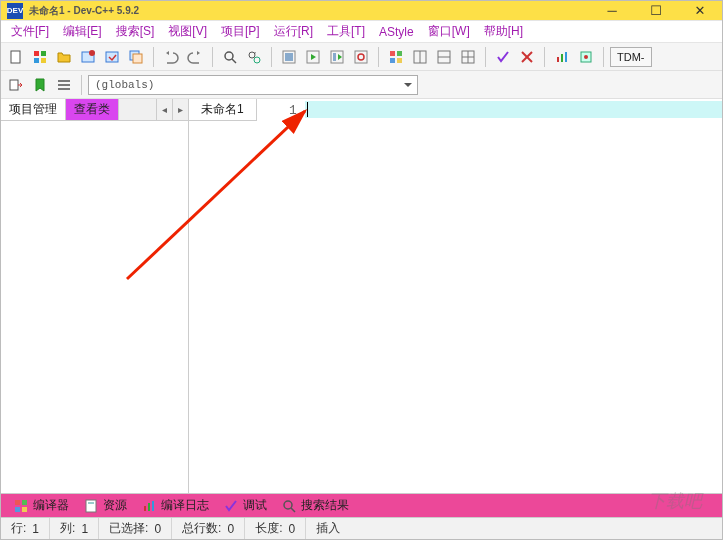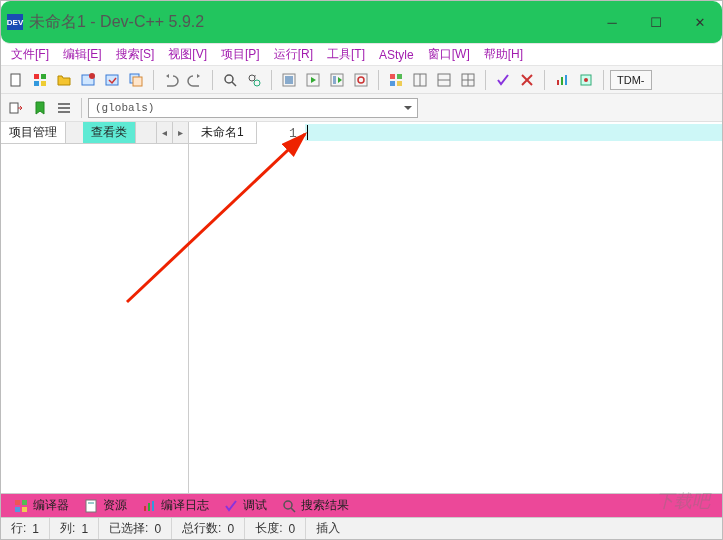--- a/index.html
+++ b/index.html
@@ -1,22 +1,22 @@
 <!DOCTYPE html>
 <html><head>
 <meta charset="utf-8">
 <style>
   * { box-sizing: border-box; }
   html, body { margin: 0; padding: 0; font-family: "Microsoft YaHei", "SimSun", Tahoma, sans-serif; font-size: 12px; color: #222; }
   .window { width: 723px; height: 540px; background: #fff; border: 1px solid #bcbcbc; display: flex; flex-direction: column; position: relative; }
 
   
-  .titlebar { height: 43px; background: #22c55e; display: flex; align-items: center; padding: 0 0 0 6px; border-bottom: 1px solid #e5e5e5; border-radius: 9px; }
+  .titlebar { height: 20px; background: #fde047; display: flex; align-items: center; padding: 0 0 0 6px; border-bottom: 1px solid #e5e5e5; }
   .app-icon { width: 16px; height: 16px; background: #1a4db3; display: inline-flex; align-items: center; justify-content: center; color: #fff; font-size: 8px; font-weight: bold; margin-right: 6px; }
-  .title-text { flex: 1; font-size: 16px; color: #555; }
+  .title-text { flex: 1; font-size: 10px; color: #555; font-weight: bold; }
   .win-btns { display: flex; }
   .win-btn { width: 44px; height: 28px; display: flex; align-items: center; justify-content: center; font-size: 13px; color: #333; }
 
   
   .menubar { height: 22px; display: flex; align-items: center; padding: 0 4px; gap: 2px; border-bottom: 1px solid #e5e5e5; }
   .menu-item { padding: 2px 6px; font-size: 12px; color: #a21caf; }
 
   
   .toolbar { height: 28px; display: flex; align-items: center; padding: 2px 4px; gap: 2px; border-bottom: 1px solid #e0e0e0; background: #f5f5f5; }
   .tb-btn { width: 22px; height: 22px; display: flex; align-items: center; justify-content: center; border: 1px solid transparent; border-radius: 2px; }
@@ -24,21 +24,21 @@
   .tb-label { padding: 1px 6px; border: 1px solid #b0b0b0; background: #f8f8f8; height: 20px; display:flex; align-items:center; font-size:11px; }
   .dropdown { height: 20px; border: 1px solid #adadad; background: #fff; display: flex; align-items: center; padding: 0 18px 0 8px; position: relative; font-family: "Courier New", monospace; font-size: 11px; color: #555; }
   .dropdown::after { content: ""; position: absolute; right: 5px; top: 7px; border: 4px solid transparent; border-top-color: #555; }
   .globals-dd { width: 330px; padding-left: 6px; }
 
   
   .main { flex: 1; display: flex; min-height: 0; }
   .left-panel { width: 188px; border-right: 1px solid #ccc; display: flex; flex-direction: column; background: #fff; }
   .left-tabs { height: 22px; display: flex; align-items: stretch; border-bottom: 1px solid #ccc; background: #f0f0f0; }
   .lt-tab { padding: 3px 8px; font-size: 12px; background: #fff; border-right: 1px solid #ccc; display:flex; align-items:center; }
-  .lt-tab.inactive { background: #5eead4; margin-left: 17px; }
+  .lt-tab.inactive { background: #d946ef; }
   .lt-arrows { display:flex; margin-left:auto; }
   .lt-arr { width: 16px; display:flex; align-items:center; justify-content:center; border-left:1px solid #ccc; font-size:10px; color:#666; }
   .left-body { flex:1; background:#fff; }
 
   .editor-area { flex:1; display:flex; min-width:0; }
   .editor-tabs { height: 22px; display:flex; border-bottom: 1px solid #ccc; background:#f5f5f5; }
   .ed-tab { padding: 3px 12px; background:#fff; border-right:1px solid #ccc; font-size:12px; display:flex; align-items:center; }
   .editor { flex:1; display:flex; background:#fff; position:relative; }
   .gutter { width: 48px; background:#fff; border-right: 0; text-align:right; padding: 4px 8px 0 0; font-family:"Courier New",monospace; font-size:13px; color:#666; }
   .code { flex:1; font-family:"Courier New",monospace; font-size:13px; padding:4px 0 0 0; position:relative; }
@@ -50,21 +50,21 @@
 
   
   .bottom-tabs { height: 24px; display:flex; align-items:center; padding: 0 6px; gap: 2px; border-top:1px solid #ccc; background:#ec4899; }
   .bt-item { display:flex; align-items:center; gap:4px; padding: 2px 6px; font-size:12px; }
 
   
   .statusbar { height: 22px; display:flex; align-items:center; border-top:1px solid #ccc; background:#f2f2f2; font-size:12px; color:#333; }
   .sb-cell { padding: 0 10px; border-right:1px solid #d5d5d5; height:100%; display:flex; align-items:center; gap:6px; }
   .sb-cell:last-child { border-right:none; }
 
-  .watermark { position:absolute; right:12px; bottom:26px; font-size:18px; color:rgba(120,120,120,0.35); font-style:italic; font-family: "Segoe Script", cursive; pointer-events:none; }
+  .watermark { position:absolute; right:20px; bottom:26px; font-size:18px; color:rgba(120,120,120,0.35); font-style:italic; font-family: "Segoe Script", cursive; pointer-events:none; }
 
   
   .ic { width:16px; height:16px; display:inline-block; }
 </style>
 </head>
 <body>
 
 <div class="window">
 
   <div class="titlebar">

